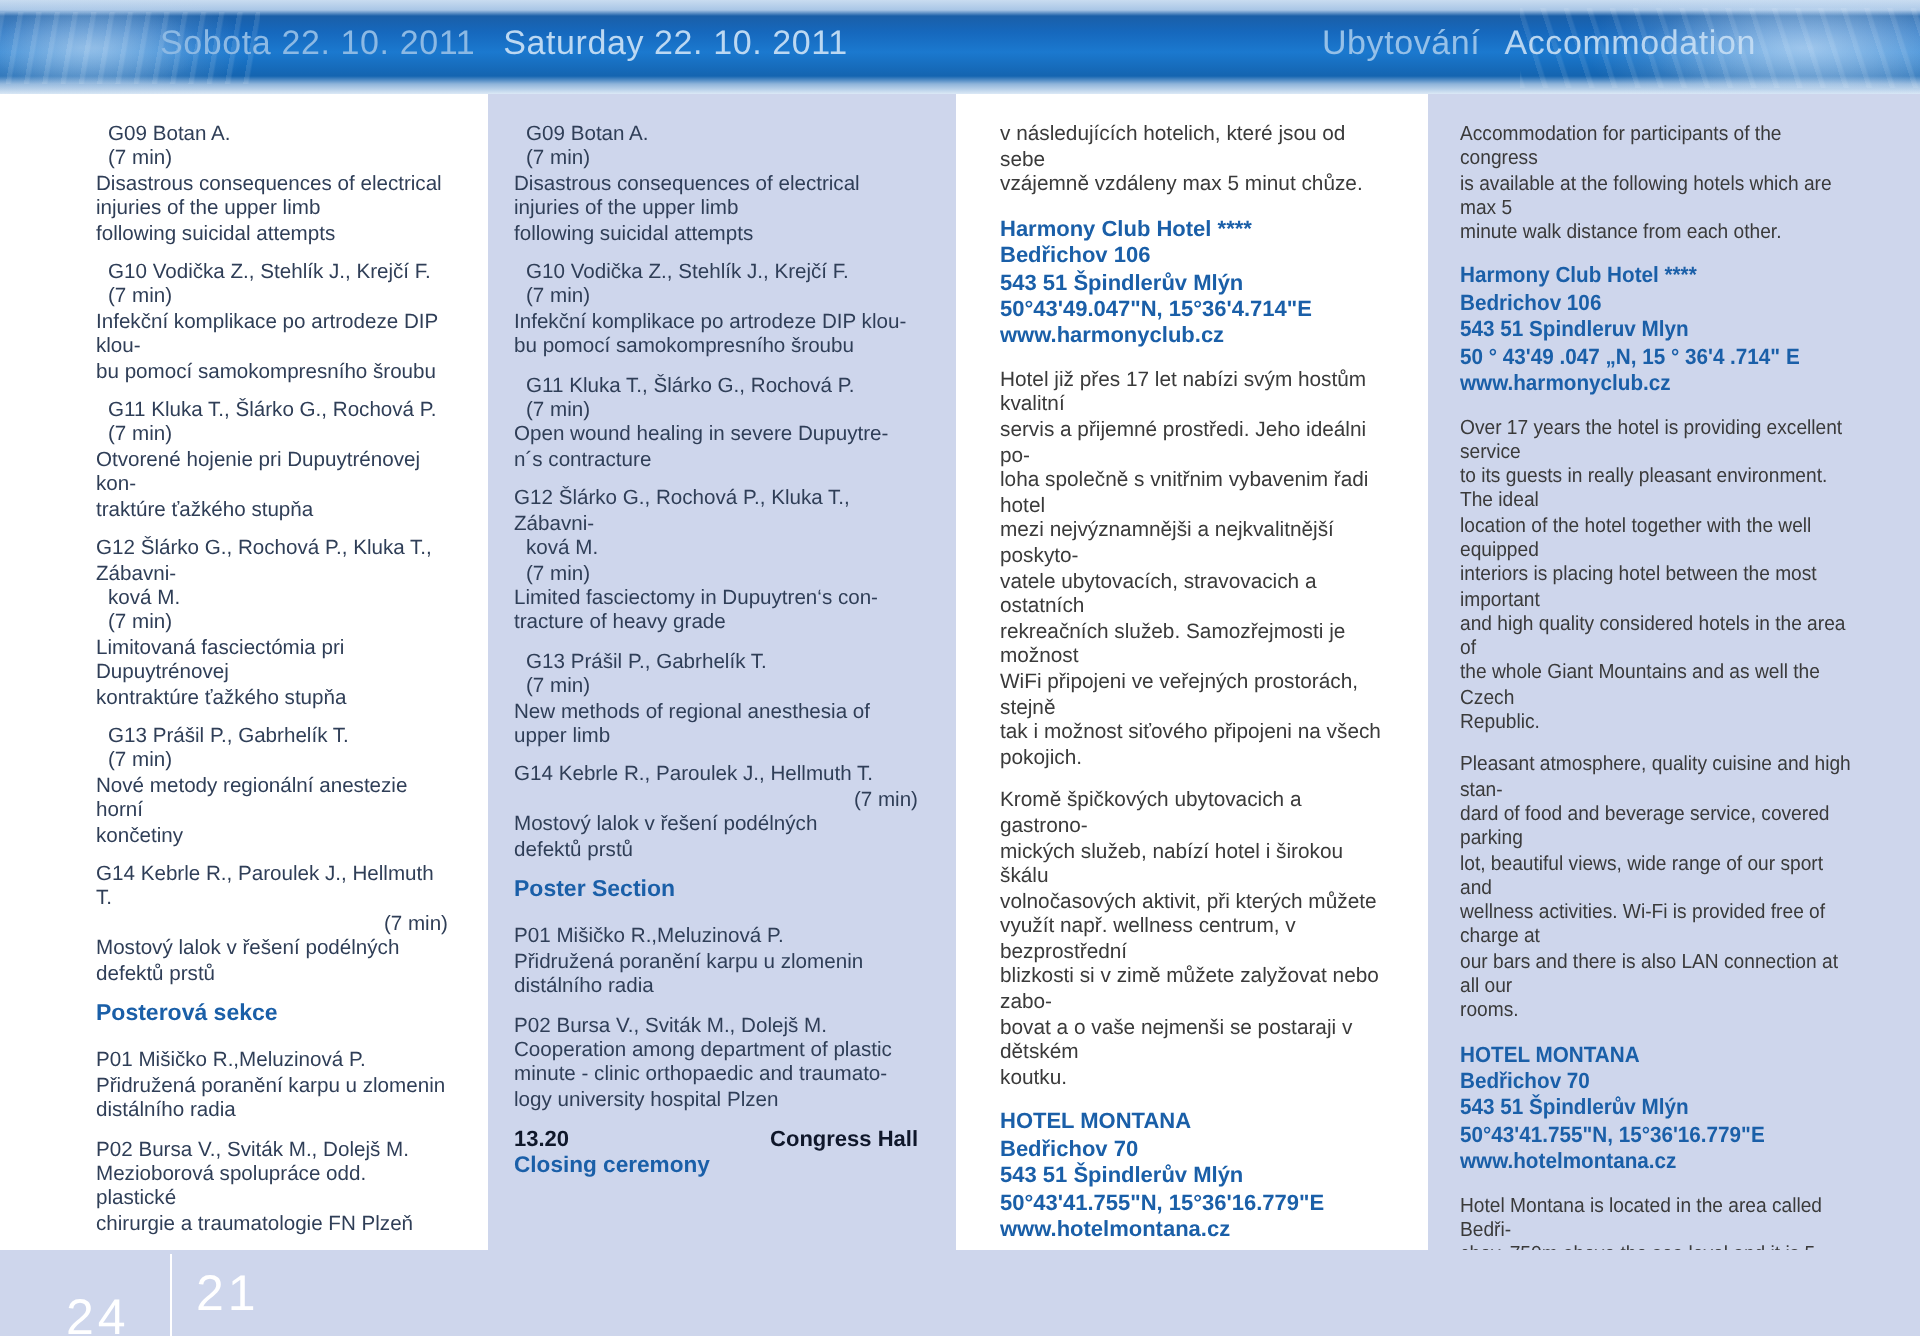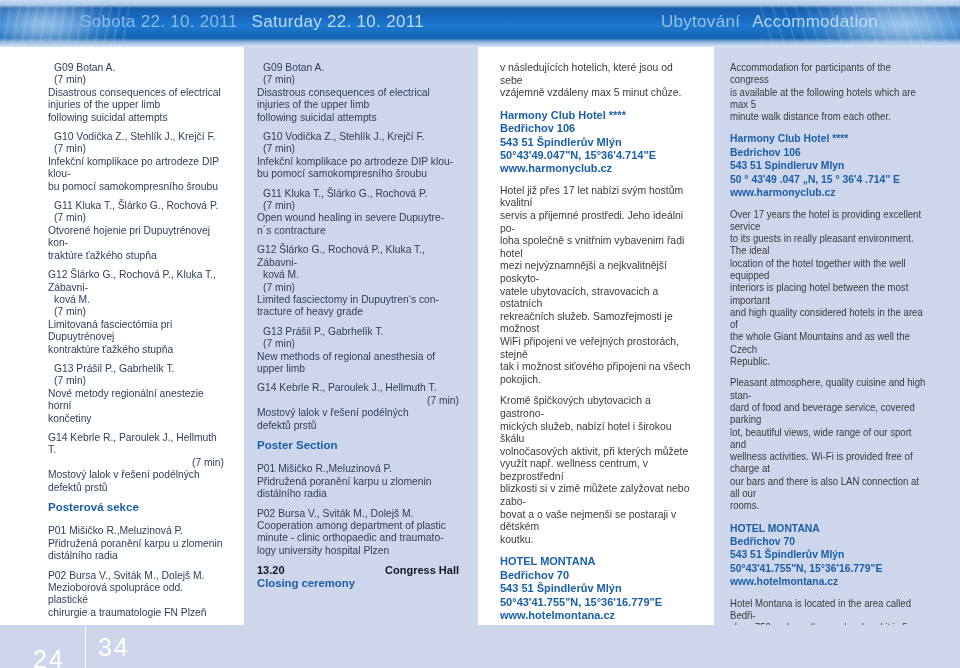--- a/index.html
+++ b/index.html
@@ -373,15 +373,15 @@
       <span class="body-line">Hotel Montana is located in the area called Bedři-</span>
       <span class="body-line">chov, 750m above the sea level and it is 5 minutes</span>
       <span class="body-line">from the city centre. There is chair lift to Medvědin to</span>
 
     </div>
   </div>
 
   <div class="footer"></div>
   <div class="footer-divider"></div>
   <div class="pagenum pg-left">24</div>
-  <div class="pagenum pg-right">34</div>
+  <div class="pagenum pg-right">21</div>
 
 </div>
 
 </body></html>

